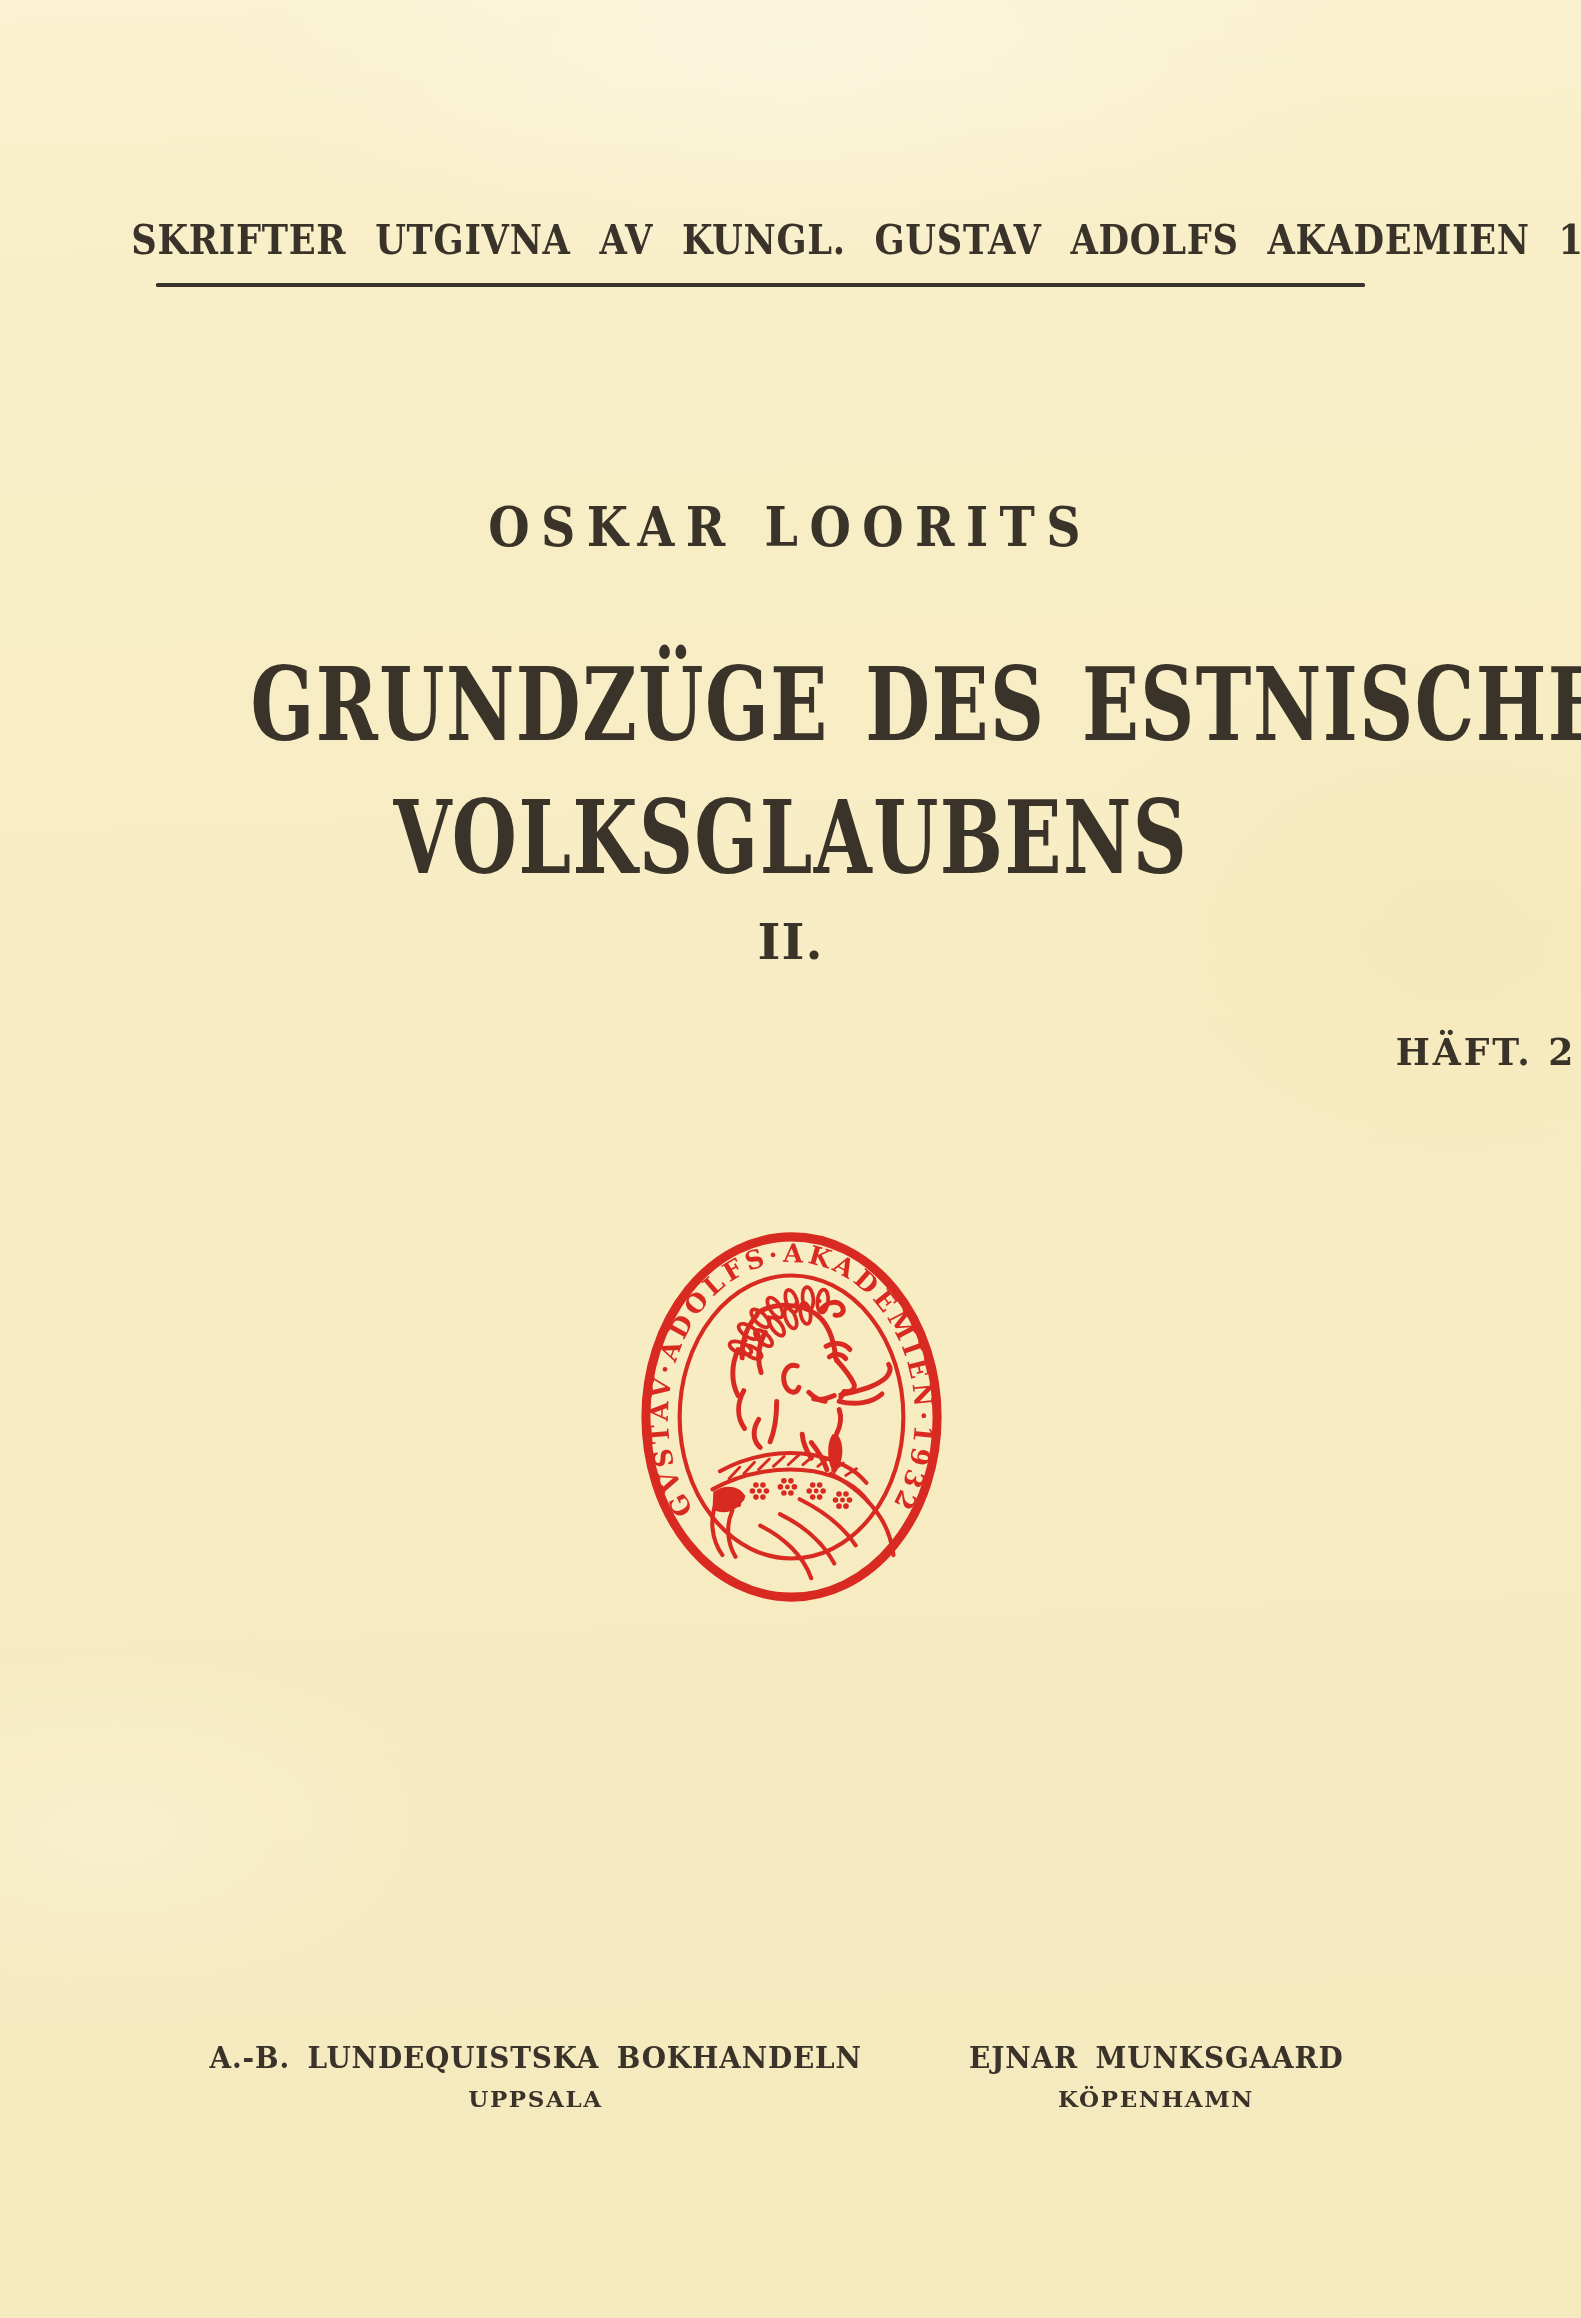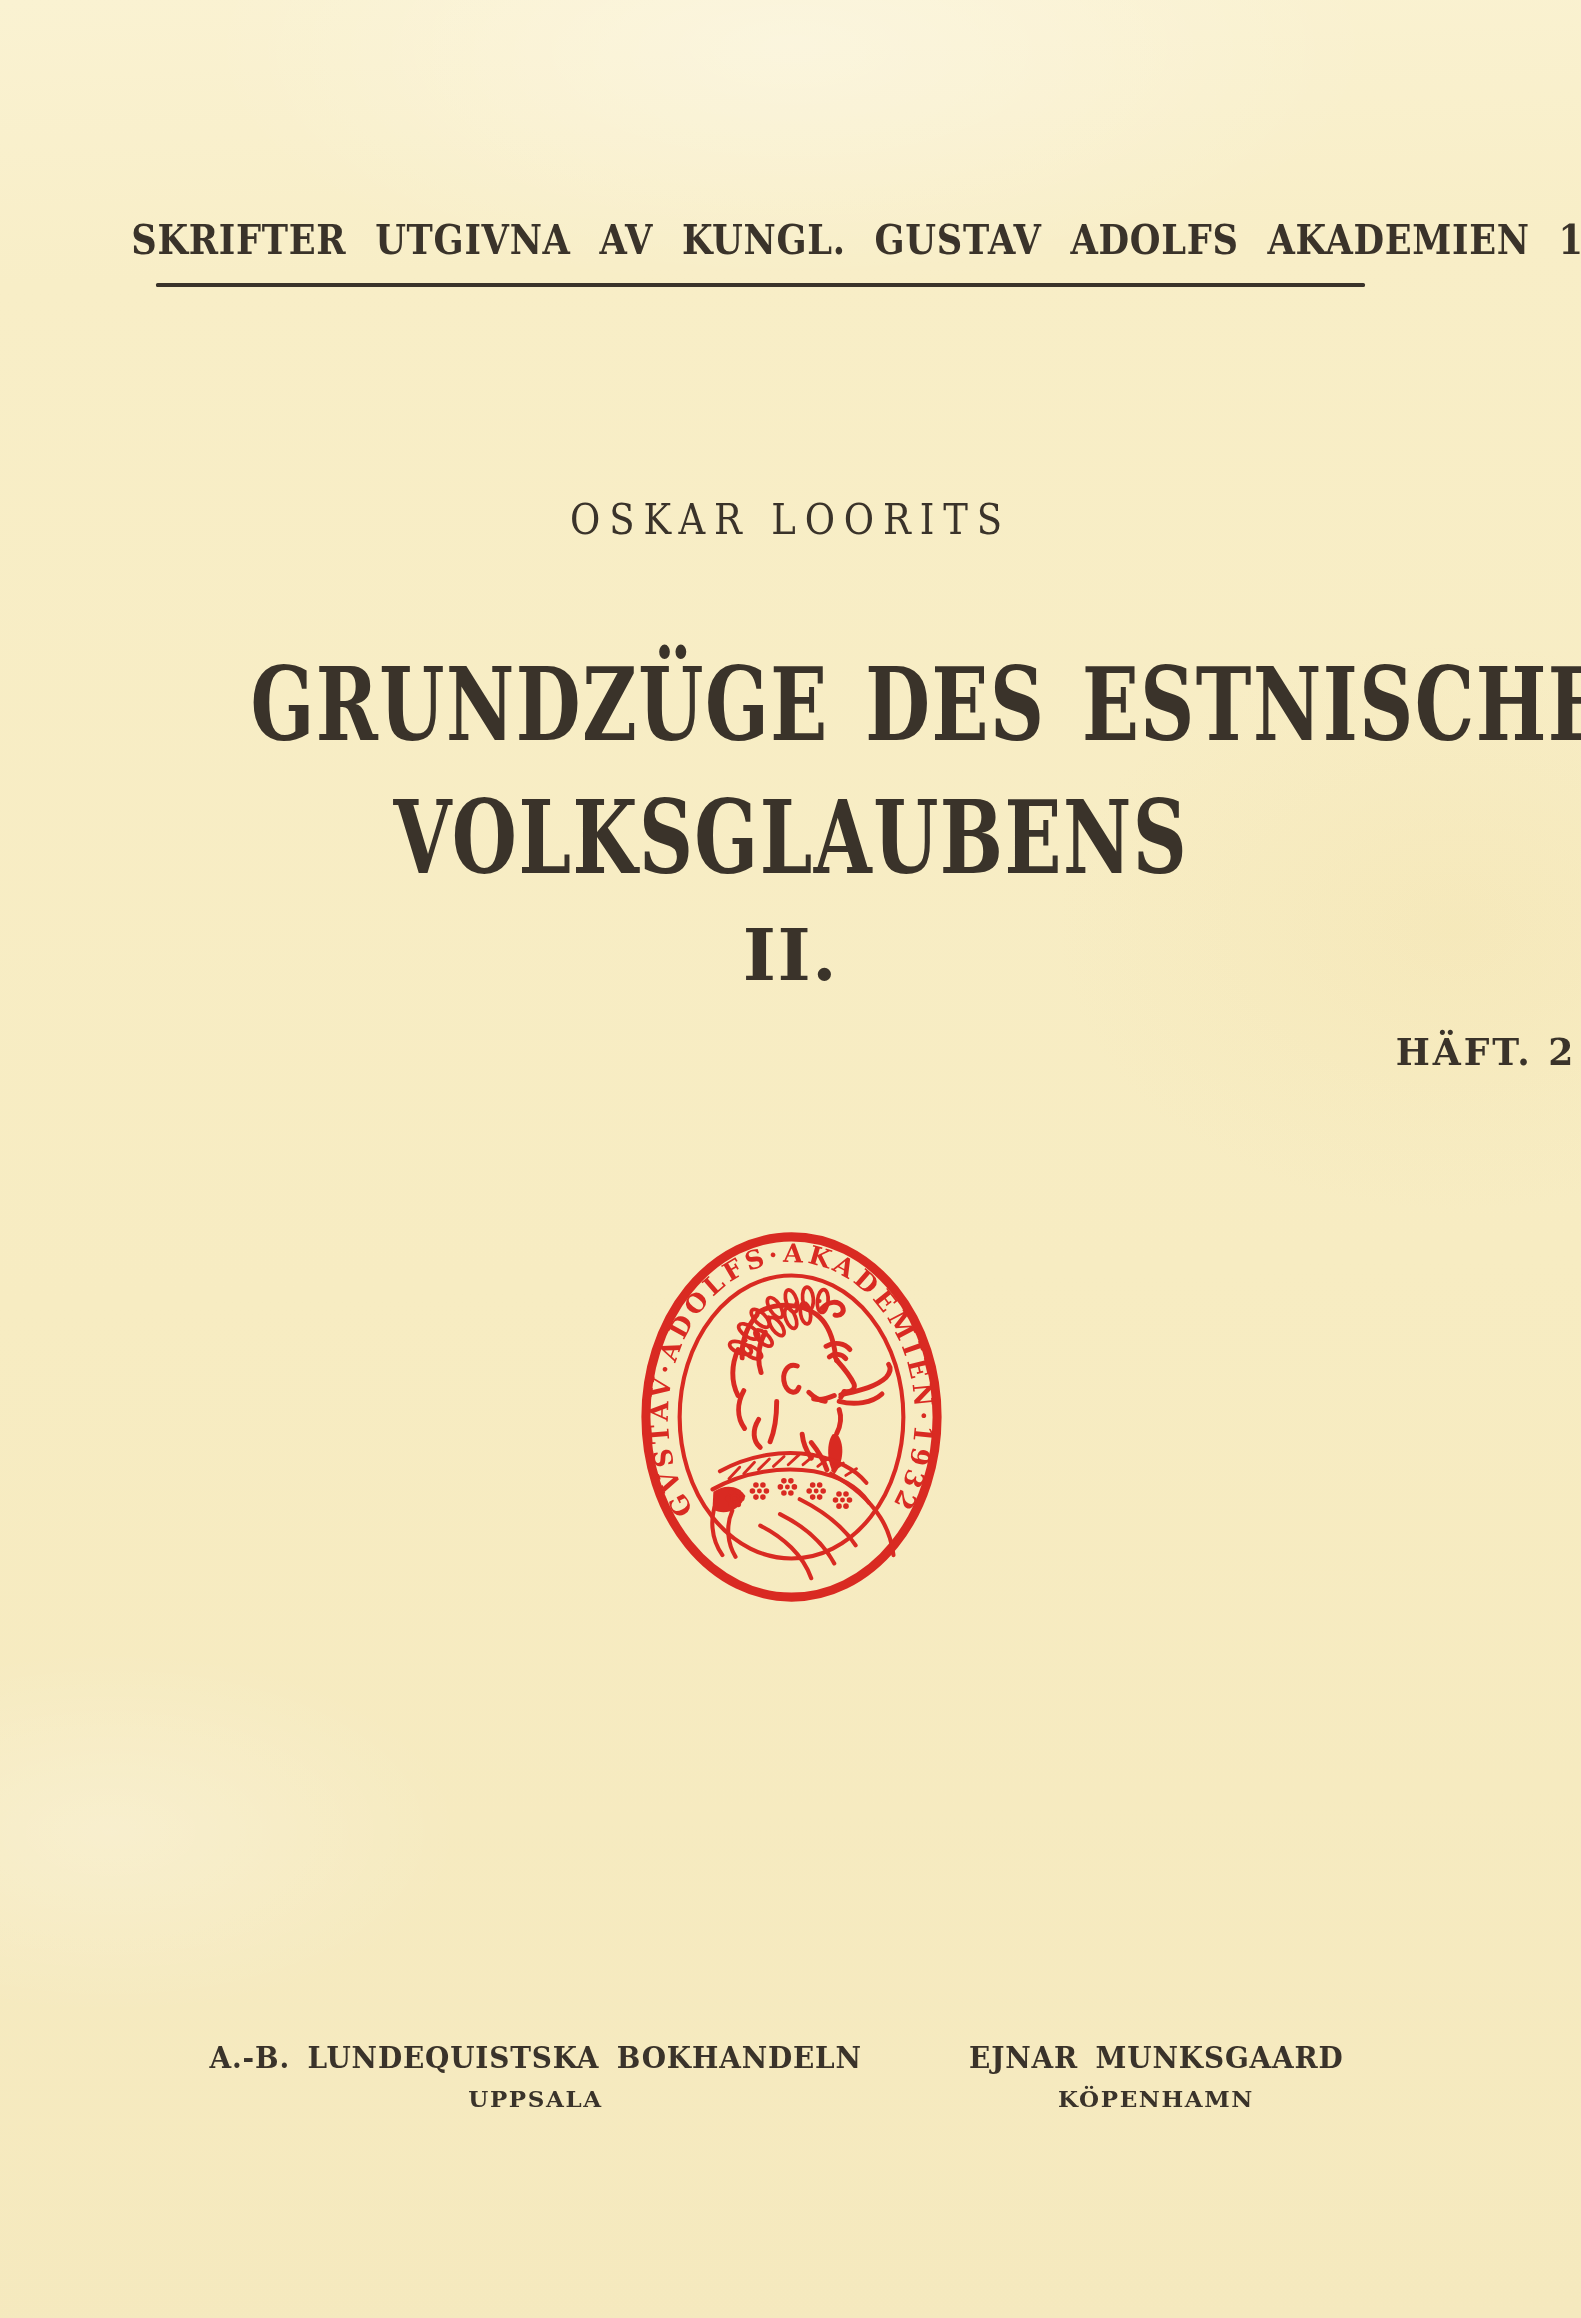--- a/index.html
+++ b/index.html
@@ -23,31 +23,31 @@
     font-weight:bold;font-size:41px;white-space:nowrap;
     letter-spacing:0.02em;word-spacing:0.45em;
   }
   .s-series{transform:scaleX(0.86);}
   .rule{
     position:absolute;top:283px;left:156px;width:1209px;height:4px;
     background:var(--ink,#3a332a);border-radius:1.6px;
   }
   .author{
     position:absolute;top:495px;left:0;width:100%;text-align:center;
-    font-weight:normal;font-size:42px;letter-spacing:0.24em;white-space:nowrap;
+    font-weight:bold;font-size:54px;letter-spacing:0.24em;white-space:nowrap;
   }
   .s-author{transform:scaleX(0.88);}
   .title{
     position:absolute;top:638px;left:0;width:100%;text-align:center;
     font-weight:bold;font-size:101px;line-height:133px;white-space:nowrap;
   }
   .s-title{transform:scaleX(0.74);letter-spacing:0.02em;word-spacing:0.12em;}
   .volume{
     position:absolute;top:913px;left:0;width:100%;text-align:center;
-    font-weight:bold;font-size:71px;letter-spacing:0.02em;
+    font-weight:bold;font-size:49px;letter-spacing:0.02em;
   }
   .issue{
     position:absolute;top:1029px;left:0;width:100%;text-align:right;
     font-weight:bold;font-size:38px;letter-spacing:0.08em;
   }
   .s-issue{transform:scaleX(0.95);}
   .seal{
     position:absolute;left:634px;top:1227px;width:315px;height:380px;
     color:var(--seal-red,#d92a22);
   }

